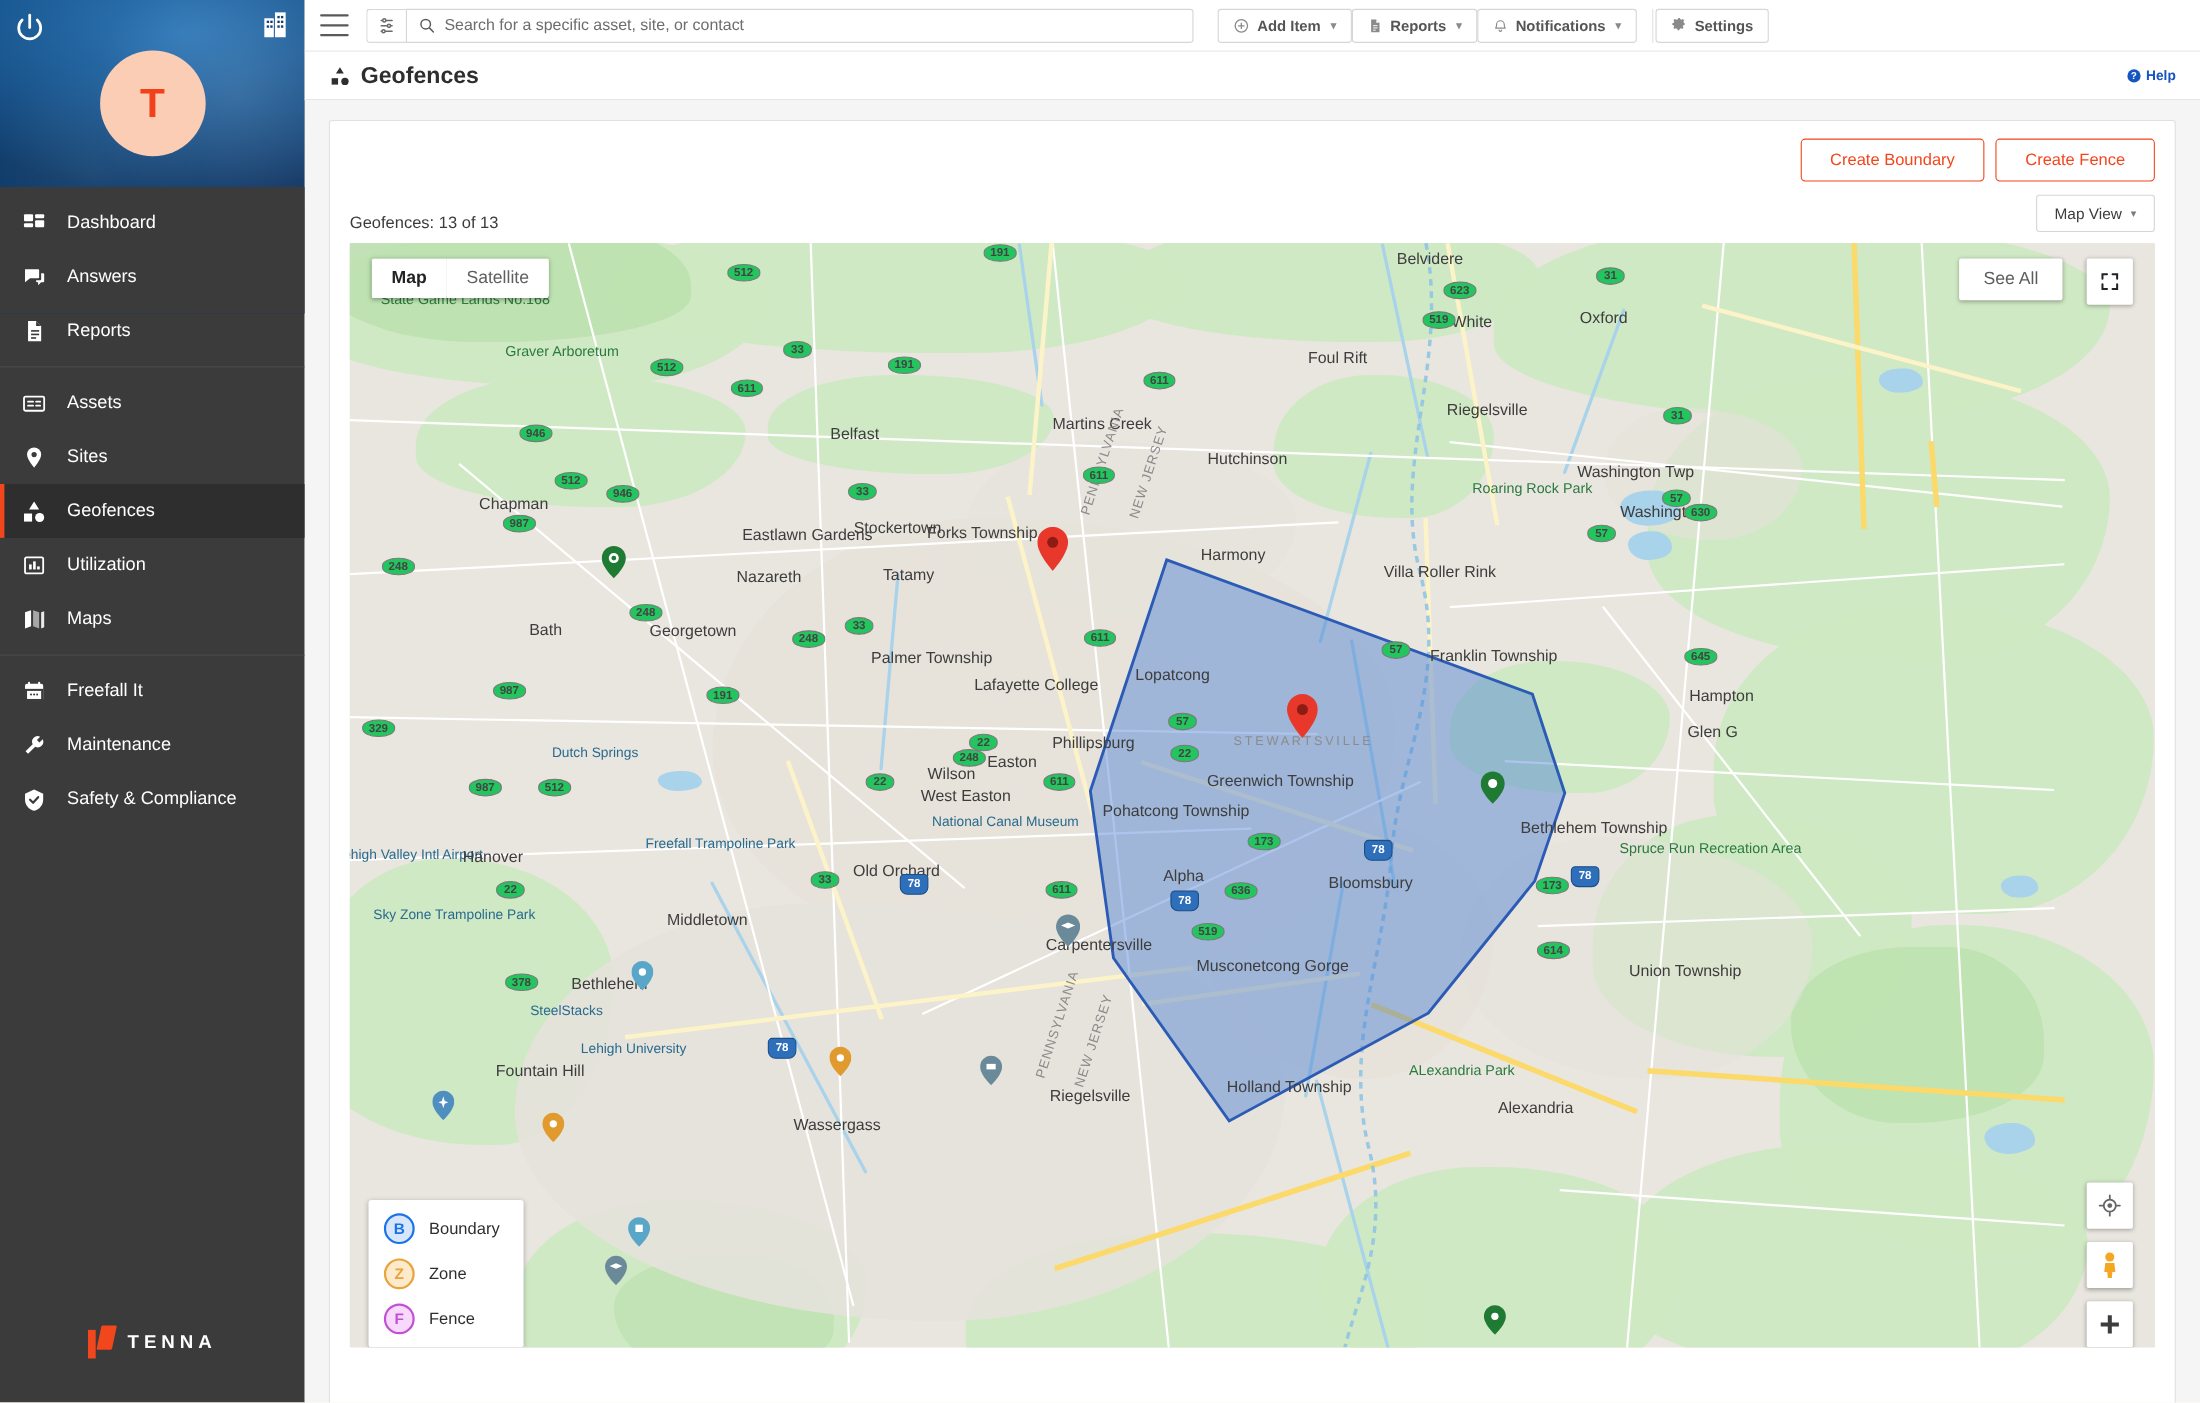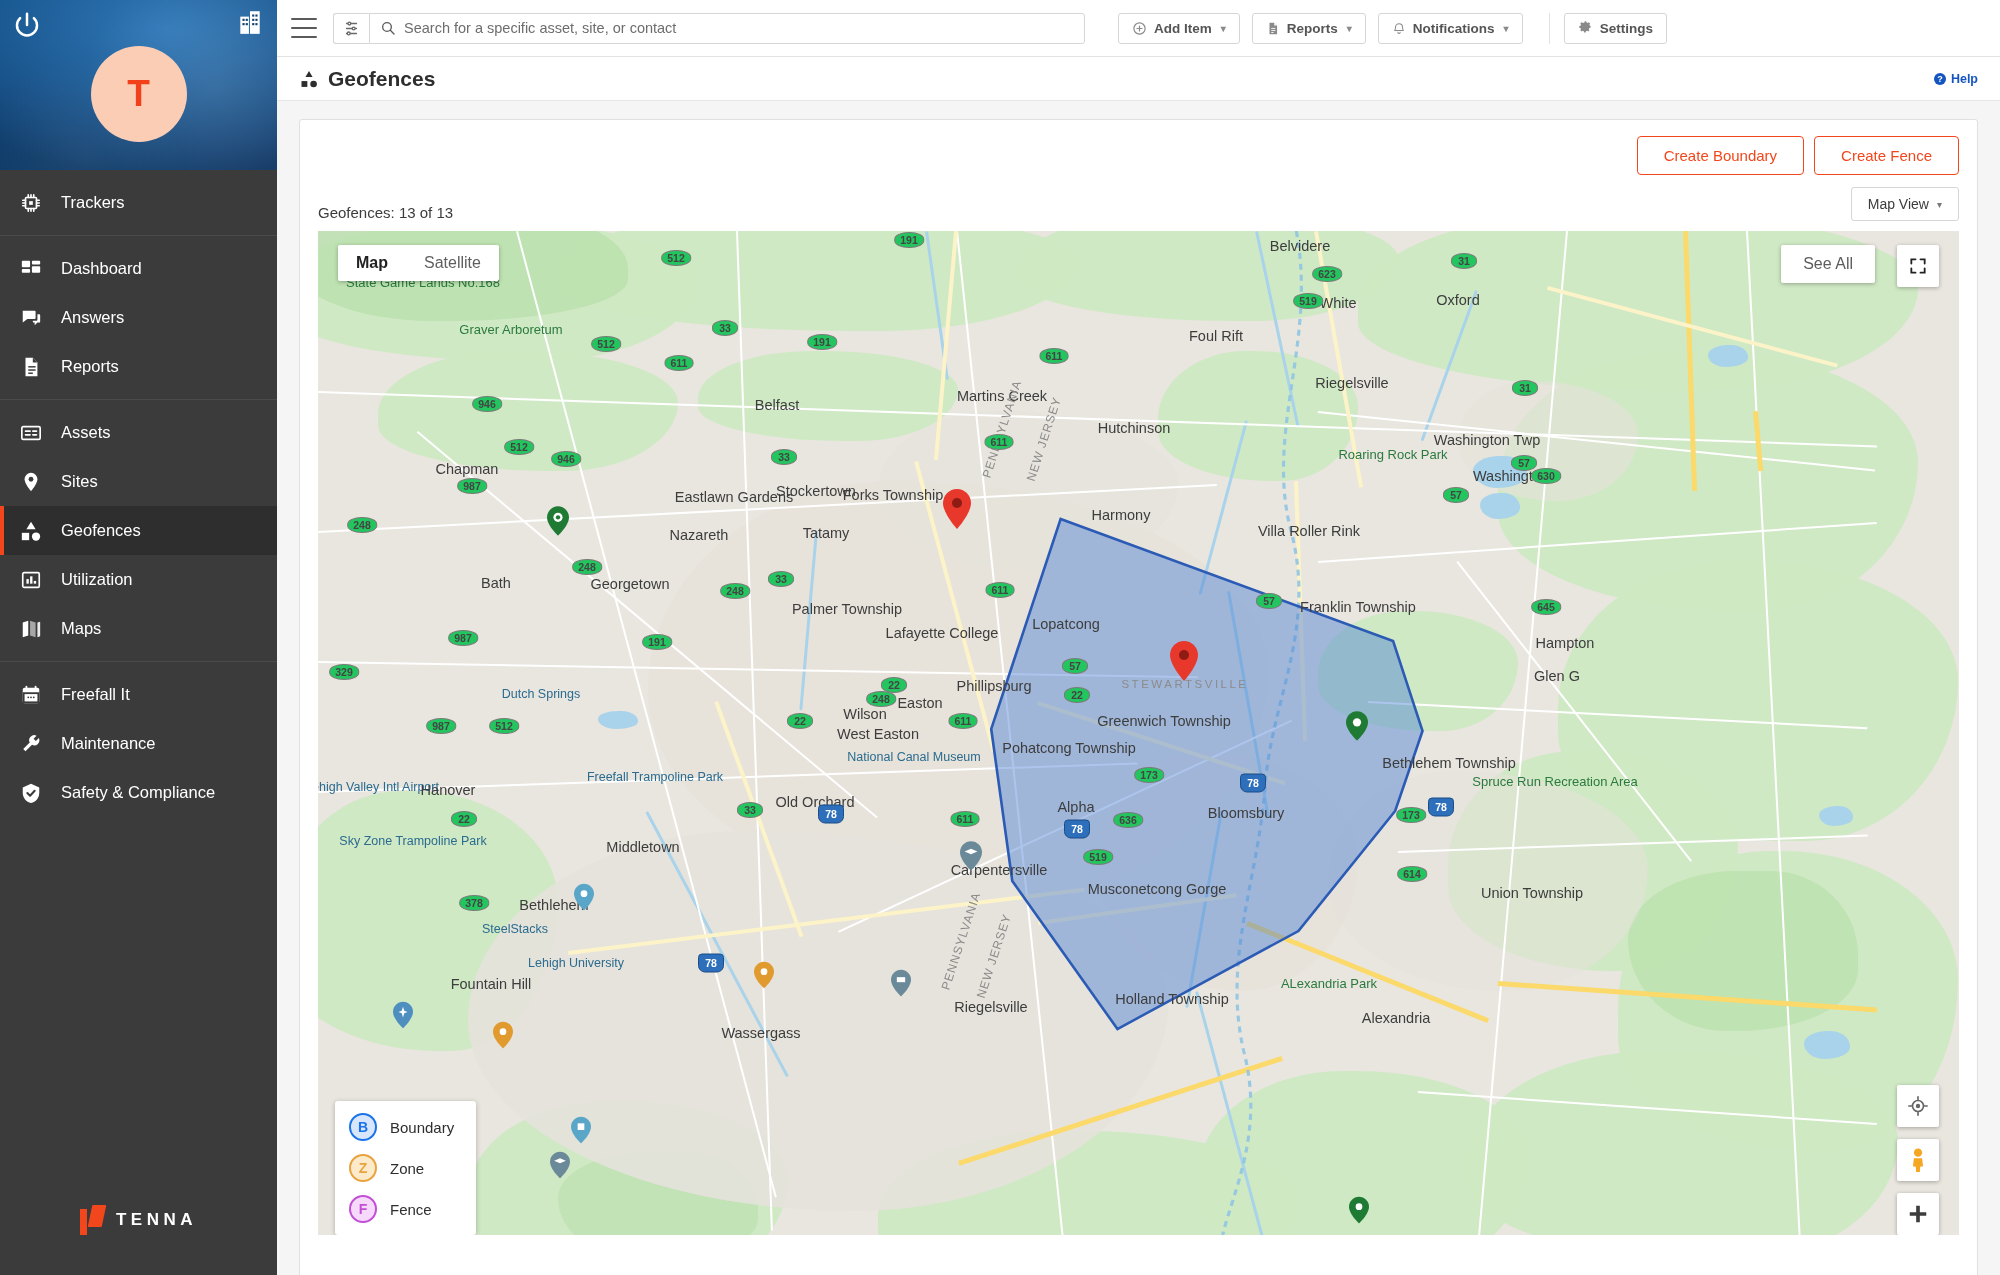--- a/index.html
+++ b/index.html
@@ -62,41 +62,41 @@
     position:absolute; background:#f2461c; display:block;
   }
   .tenna-mark i.a{ left:0; top:4px; width:7px; height:26px; }
   .tenna-mark i.b{ left:10px; top:0; width:14px; height:22px; transform: skewX(-12deg); border-radius:1px;}
   .tenna-word { color: #ffffff; font-size: 17px; letter-spacing: 4.5px; font-weight: 600; }
 
   
   .main { flex: 1 1 auto; height: 1275px; background: #f5f5f5; position: relative; }
 
   .topbar {
-    height: 57px; background: #ffffff; border-bottom: 1px solid #e2e2e2;
+    height: 47px; background: #ffffff; border-bottom: 1px solid #e2e2e2;
     display: flex; align-items: center; padding: 0 14px; gap: 0px;
   }
   .hamburger { width: 26px; height: 20px; display:flex; flex-direction:column; justify-content:space-between; cursor:pointer; margin-right: 16px;}
   .hamburger span { display:block; height:2px; background:#5a5a5a; border-radius:2px; }
   .filter-btn {
     width: 36px; height: 31px; border: 1px solid #d6d6d6; border-right: none;
     border-radius: 3px 0 0 3px; display:flex; align-items:center; justify-content:center;
     background:#fff; cursor:pointer;
   }
   .search-wrap {
     flex: 0 0 716px; height: 31px; border: 1px solid #d6d6d6; border-radius: 0 3px 3px 0;
     display: flex; align-items: center; padding: 0 10px; background: #fff;
   }
   .search-wrap input {
     flex: 1; border: none; outline: none; font-size: 14.5px; color: #444;
     font-family: "Liberation Sans", sans-serif; margin-left: 8px; background: transparent;
   }
   .search-wrap input::placeholder { color: #6d6d6d; }
 
-  .tb-actions { display:flex; gap: 12px; margin-left: 33px; }
+  .tb-actions { display:flex; gap: 0; margin-left: 22px; }
   .tb-btn {
     height: 31px; border: 1px solid #d6d6d6; border-radius: 3px; background: #fff;
     display: inline-flex; align-items: center; gap: 7px; padding: 0 13px;
     font-size: 13.5px; color: #555; cursor: pointer; white-space: nowrap; font-weight:600;
   }
   .tb-btn .caret { font-size: 10px; color:#8a8a8a; margin-left:2px;}
   .tb-divider { width:1px; height:31px; background:#e2e2e2; margin-left: 14px; }
 
   .pagehead {
     height: 44px; display: flex; align-items: center; padding: 0 22px;
@@ -231,32 +231,20 @@
         </svg>
       </div>
       <div class="avatar">
         <span>T</span>
       </div>
       <div class="sb-hero-mask"></div>
     </div>
 
     <nav class="nav">
 
-      <div class="nav-group">
-        <div class="nav-item">
-          <span class="ico">
-            <svg width="22" height="22" viewBox="0 0 24 24" fill="none" stroke="#fff" stroke-width="1.8">
-              <rect x="6" y="6" width="12" height="12" rx="1"></rect>
-                <rect x="10" y="10" width="4" height="4" fill="#fff" stroke="none"></rect>
-              <path d="M9 3v3M12 3v3M15 3v3M9 18v3M12 18v3M15 18v3M3 9h3M3 12h3M3 15h3M18 9h3M18 12h3M18 15h3" stroke-linecap="round"></path>
-            </svg>
-          </span>
-          <span>Trackers</span>
-        </div>
-      </div>
 
       <div class="nav-group">
         <div class="nav-item">
           <span class="ico">
             <svg width="22" height="22" viewBox="0 0 24 24" fill="#fff">
               <rect x="2" y="3" width="9" height="7" rx="1"></rect>
                 <rect x="13" y="3" width="9" height="4" rx="1"></rect>
               <rect x="2" y="12" width="9" height="4" rx="1"></rect>
                 <rect x="13" y="9" width="9" height="7" rx="1"></rect>
             </svg>

